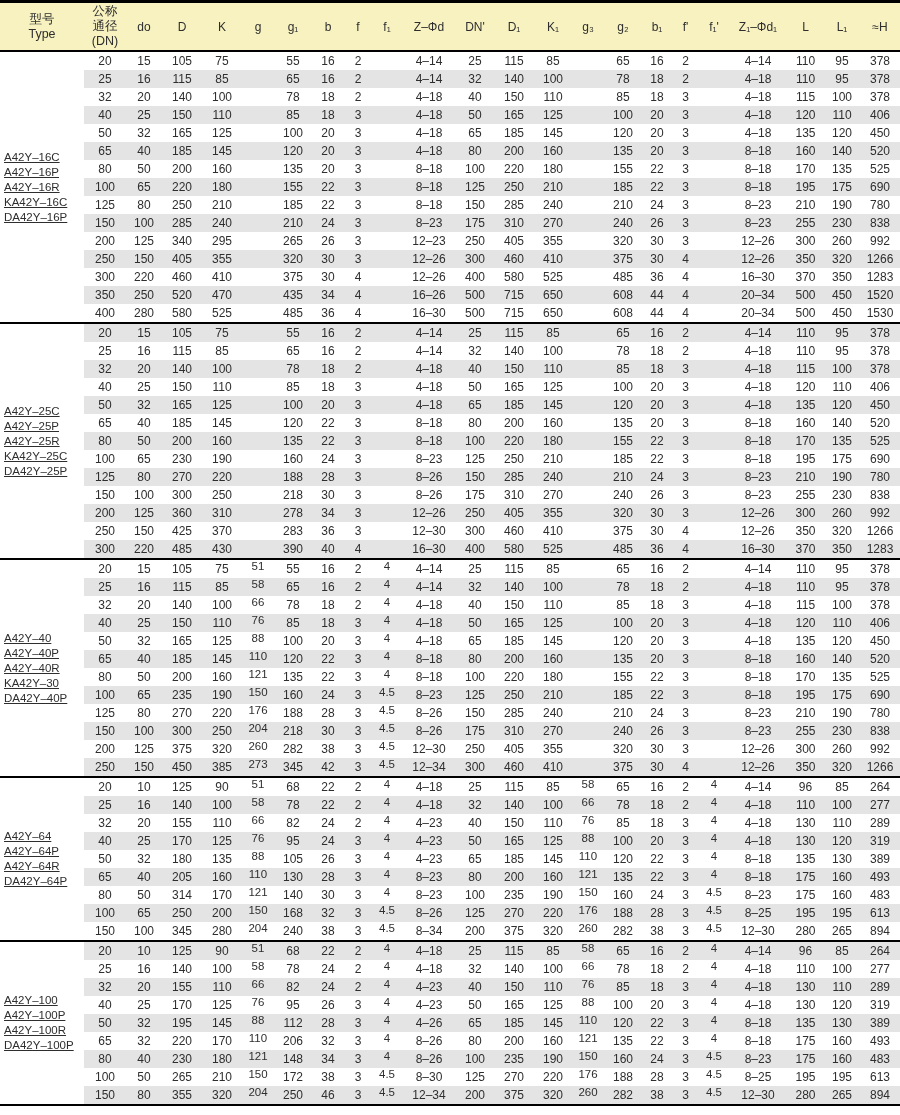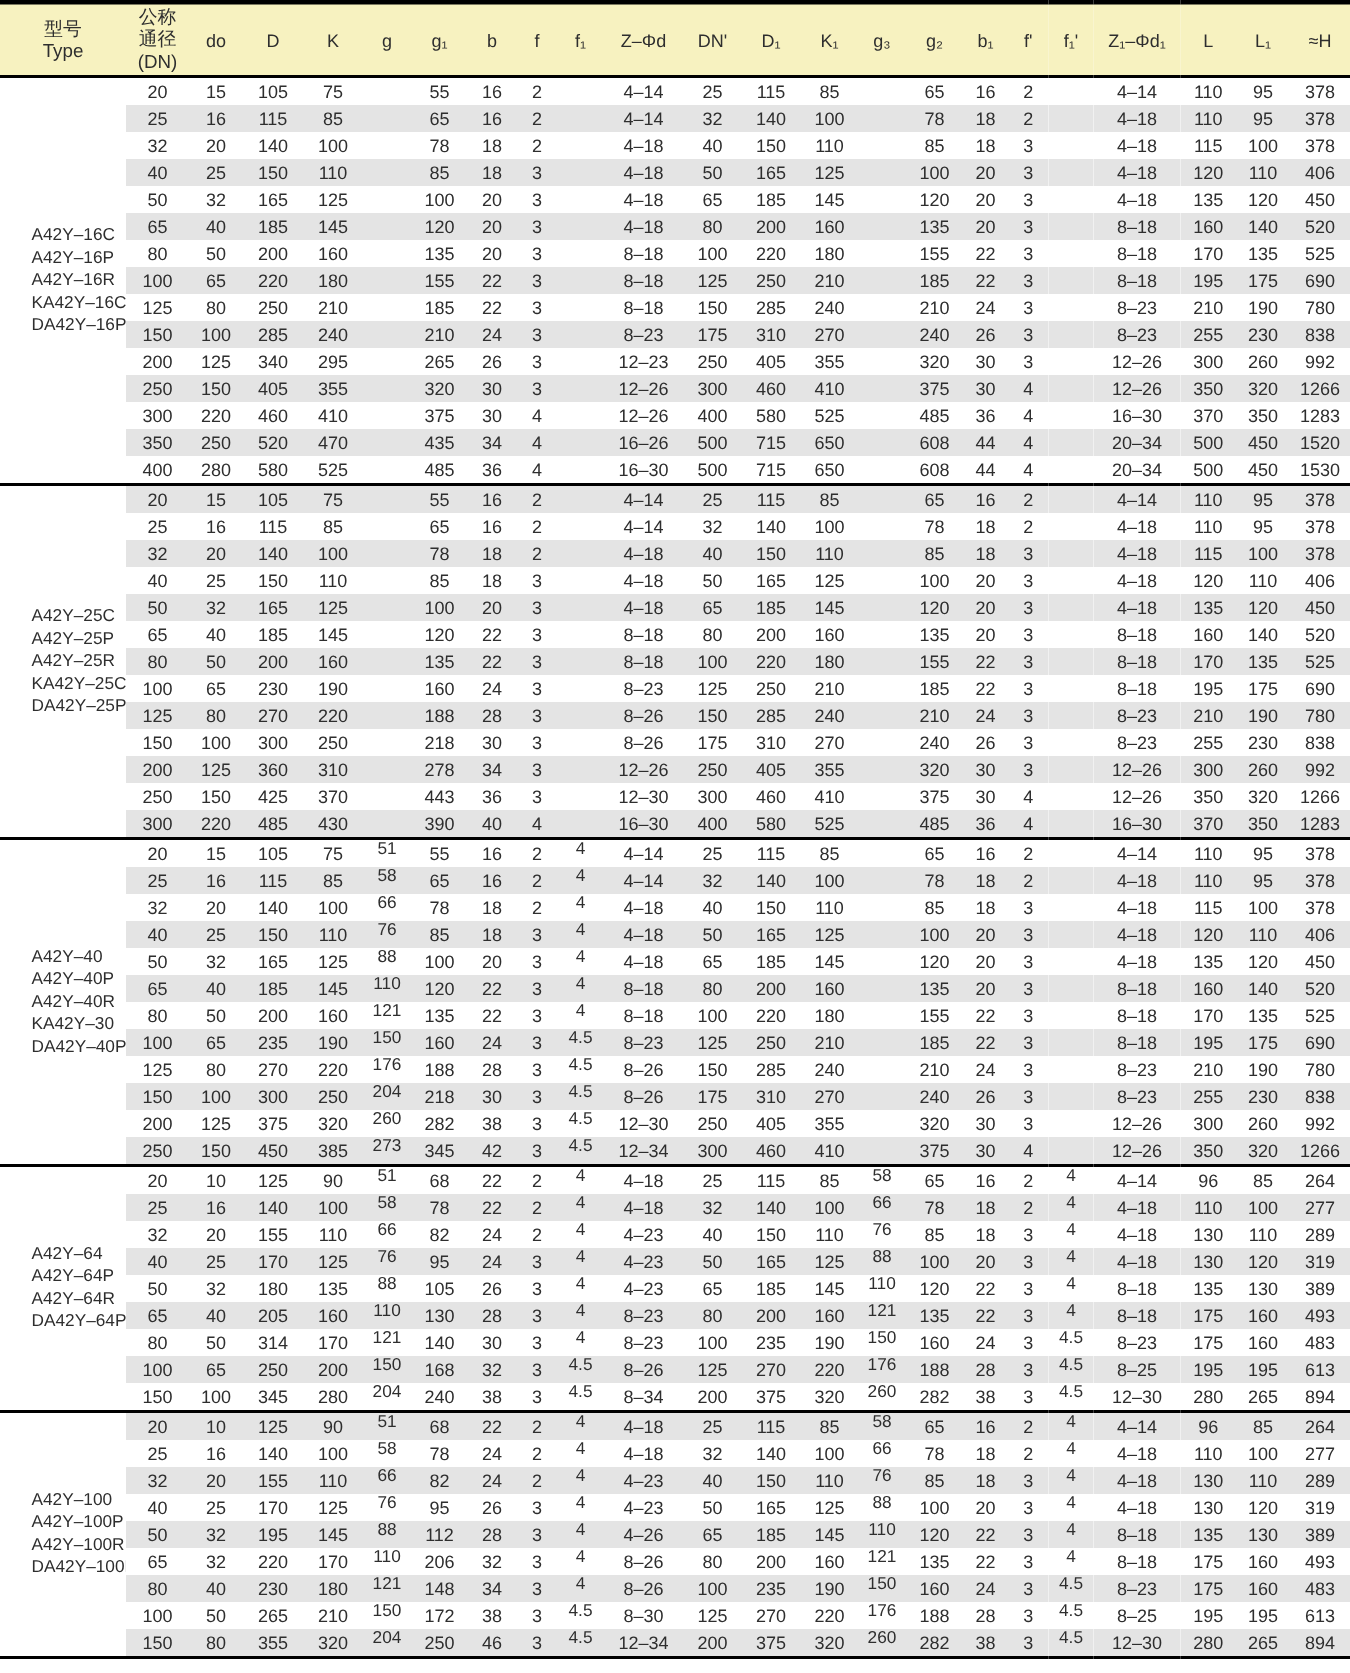--- a/index.html
+++ b/index.html
@@ -10,22 +10,22 @@
   thead th{background:var(--header-bg,#f7f2c0);font-weight:normal;font-size:12px;
            padding:1px 0;vertical-align:middle;border-bottom:2px solid #000;color:#2e2e2e;}
   thead th .hline{line-height:15px;font-size:12.5px;}
   th.h-type{text-align:center;}
   th.h-dn{text-align:center;margin-top:12px;}
   tbody + tbody td{border-top:0;}
   tbody.grp{border-top:2px solid #000;}
   td{font-size:12px;height:18px;line-height:18px;text-align:center;padding:0;
      white-space:nowrap;overflow:hidden;}
   tr.stripe td{background:var(--stripe,#e4e4e4);}
-  td.type-cell{background:#ffffff !important;text-align:left;padding-left:21px;
-               vertical-align:middle;}
+  td.type-cell{background:#ffffff !important;text-align:left;padding-left:4px;
+               vertical-align:middle;text-decoration:underline;}
   td.type-cell .tname{font-size:11.5px;line-height:15px;display:block;}
   td.raised{vertical-align:top;line-height:13px;font-size:11.5px;}
 </style>
 </head>
 <body>
 
 <div class="wrap">
   <table id="spec-table">
     <colgroup id="colgroup">
         <col style="width: 84px;">
@@ -726,21 +726,21 @@
           <td>300</td>
           <td>260</td>
           <td>992</td>
         </tr>
         <tr>
           <td>250</td>
           <td>150</td>
           <td>425</td>
           <td>370</td>
           <td></td>
-          <td>443</td>
+          <td>283</td>
           <td>36</td>
           <td>3</td>
           <td></td>
           <td>12–30</td>
           <td>300</td>
           <td>460</td>
           <td>410</td>
           <td></td>
           <td>375</td>
           <td>30</td>

